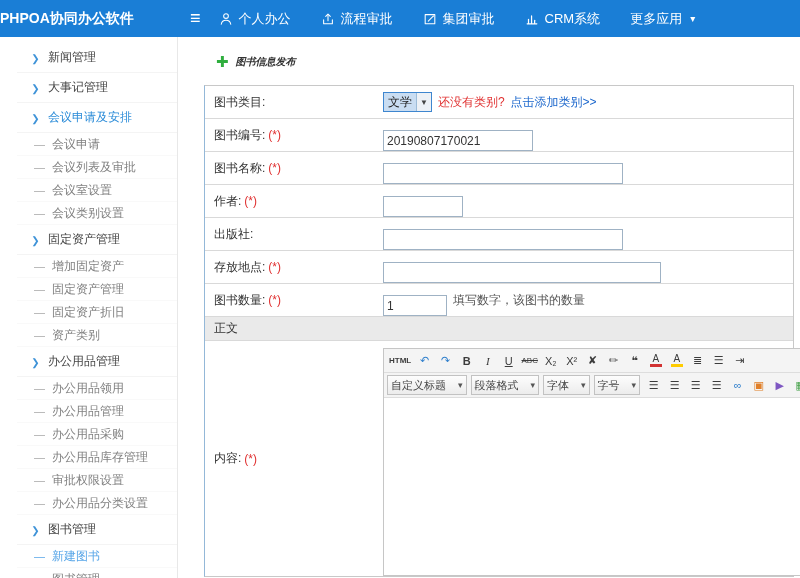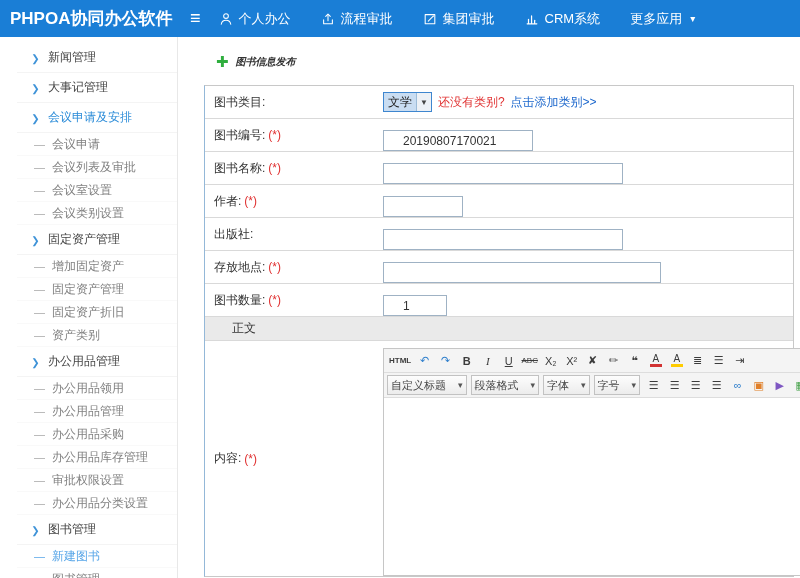--- a/index.html
+++ b/index.html
@@ -1,20 +1,20 @@
 <!DOCTYPE html>
 <html><head>
 <meta charset="utf-8">
 <style>
   * { box-sizing:border-box; margin:0; padding:0; }
   html,body { width:800px; height:578px; overflow:hidden; }
   body { font-family:"Liberation Sans","DejaVu Sans",sans-serif; background:#fff; }
 
   .topbar { height:37px; background:#1a7ed6; display:flex; align-items:center; color:#fff; flex-shrink:0; }
-  .brand { width:178px; padding-left:10px; font-weight:bold; font-size:17px; white-space:nowrap; }
+  .brand { width:178px; font-weight:bold; font-size:14px; white-space:nowrap; }
   .hamburger { font-size:18px; margin:0 18px 0 12px; cursor:pointer; }
   .menu-item { display:flex; align-items:center; gap:6px; font-size:13px; margin-right:30px; cursor:pointer; white-space:nowrap; }
   .menu-item svg { display:block; }
   .caret { font-size:10px; margin-left:2px; }
 
   .body-row { display:flex; height:541px; }
   .sidebar { width:178px; border-right:1px solid #e8e8e8; padding-top:6px; overflow:hidden; flex-shrink:0; background:#fff; }
   .side-row { display:flex; align-items:center; gap:7px; padding-left:13px; font-size:12px; cursor:pointer; border-bottom:1px solid #f4f4f4; white-space:nowrap;margin-left:17px; }
   .side-row.section { height:30px; color:#444; }
   .side-row.item { height:23px; color:#808080; padding-left:17px; border-bottom-color:#f9f9f9; }
@@ -29,30 +29,30 @@
   .page-title-row { display:flex; align-items:center; gap:7px; margin:6px 0 14px 12px; }
   .plus-icon { color:#2fae3e; font-size:15px; font-weight:bold; }
   .page-title { font-size:10px; font-weight:bold; color:#333;font-style:italic; }
 
   .form-table { width:590px; border:1px solid #c8c8c8; border-left-color:#94b8d8; }
   .frow { display:flex; align-items:center; min-height:33px; border-bottom:1px solid #d9d9d9; background:#fff; }
   .frow:last-child { border-bottom:none; }
   .fcell-label { width:178px; flex-shrink:0; padding-left:9px; font-size:12px; color:#333; }
   .req { color:#e03131; margin-left:3px; font-size:12px; }
   .fcell-field { flex:1; display:flex; align-items:center; gap:6px; font-size:12px; padding-right:6px; }
-  .txt { height:21px; border:1px solid #9fb2c4; font-size:12px; padding:0 19px; font-family:inherit; color:#333;margin-top:11px; }
+  .txt { height:21px; border:1px solid #9fb2c4; font-size:12px; padding:0 3px; font-family:inherit; color:#333;margin-top:11px; }
   .w150{width:150px} .w240{width:240px} .w80{width:80px} .w278{width:278px} .w64{width:64px}
   .sel { display:inline-flex; align-items:center; border:1px solid #3e86cf; background:#fff; height:20px; font-size:12px; color:#222; cursor:pointer; }
   .sel-text { padding:0 4px; background:#c9ddf2; height:100%; display:flex; align-items:center; }
   .sel-arrow { padding:0 3px; border-left:1px solid #9dbcd8; font-size:8px; color:#444; height:100%; display:flex; align-items:center; background:#edf1f6; }
   .hint-red { color:#e03131; }
   .link { color:#1a66cc; cursor:pointer; text-decoration:none; }
   .hint-gray { color:#555; }
   .section-bar { background:#eaeaea; min-height:24px; }
-  .section-bar .bar-label { padding-left:27px; font-size:12px; color:#333; }
+  .section-bar .bar-label { padding-left:9px; font-size:12px; color:#333; }
   .content-row { height:235px; align-items:stretch; }
   .content-row .fcell-label { display:flex; align-items:center; }
   .editor-wrap { padding:7px 8px 0 0; align-items:flex-start; }
   .editor { width:100%; height:100%; border:1px solid #c6c6c6; display:flex; flex-direction:column; background:#fff; }
   .tb-row { display:flex; align-items:center; background:#f4f4f4; border-bottom:1px solid #ddd; padding:2px 3px; gap:2px; min-height:24px; overflow:hidden; flex-shrink:0; }
   .tb { min-width:19px; height:19px; display:inline-flex; align-items:center; justify-content:center; font-size:11px; color:#3c3c3c; cursor:pointer; border-radius:2px; flex-shrink:0; }
   .tb.wide { font-size:8px; font-weight:bold; padding:0 2px; }
   .tb.blue { color:#2f7fcc; }
   .tb.bold { font-weight:bold; }
   .tb.italic { font-style:italic; font-family:"Liberation Serif",serif; }
@@ -288,20 +288,21 @@
             <input class="txt w278" type="text" value="" style="">
           </div>
         </div>
 
         <div class="frow">
           <div class="fcell-label">
             <span>图书数量:</span><span class="req">(*)</span>
           </div>
           <div class="fcell-field">
             <input class="txt w64" type="text" value="1" style="">
+            <span class="hint-gray">填写数字，该图书的数量</span>
           </div>
         </div>
 
         <div class="frow section-bar">
           <span class="bar-label">正文</span>
         </div>
 
         <div class="frow content-row">
           <div class="fcell-label">
             <span>内容:</span>

